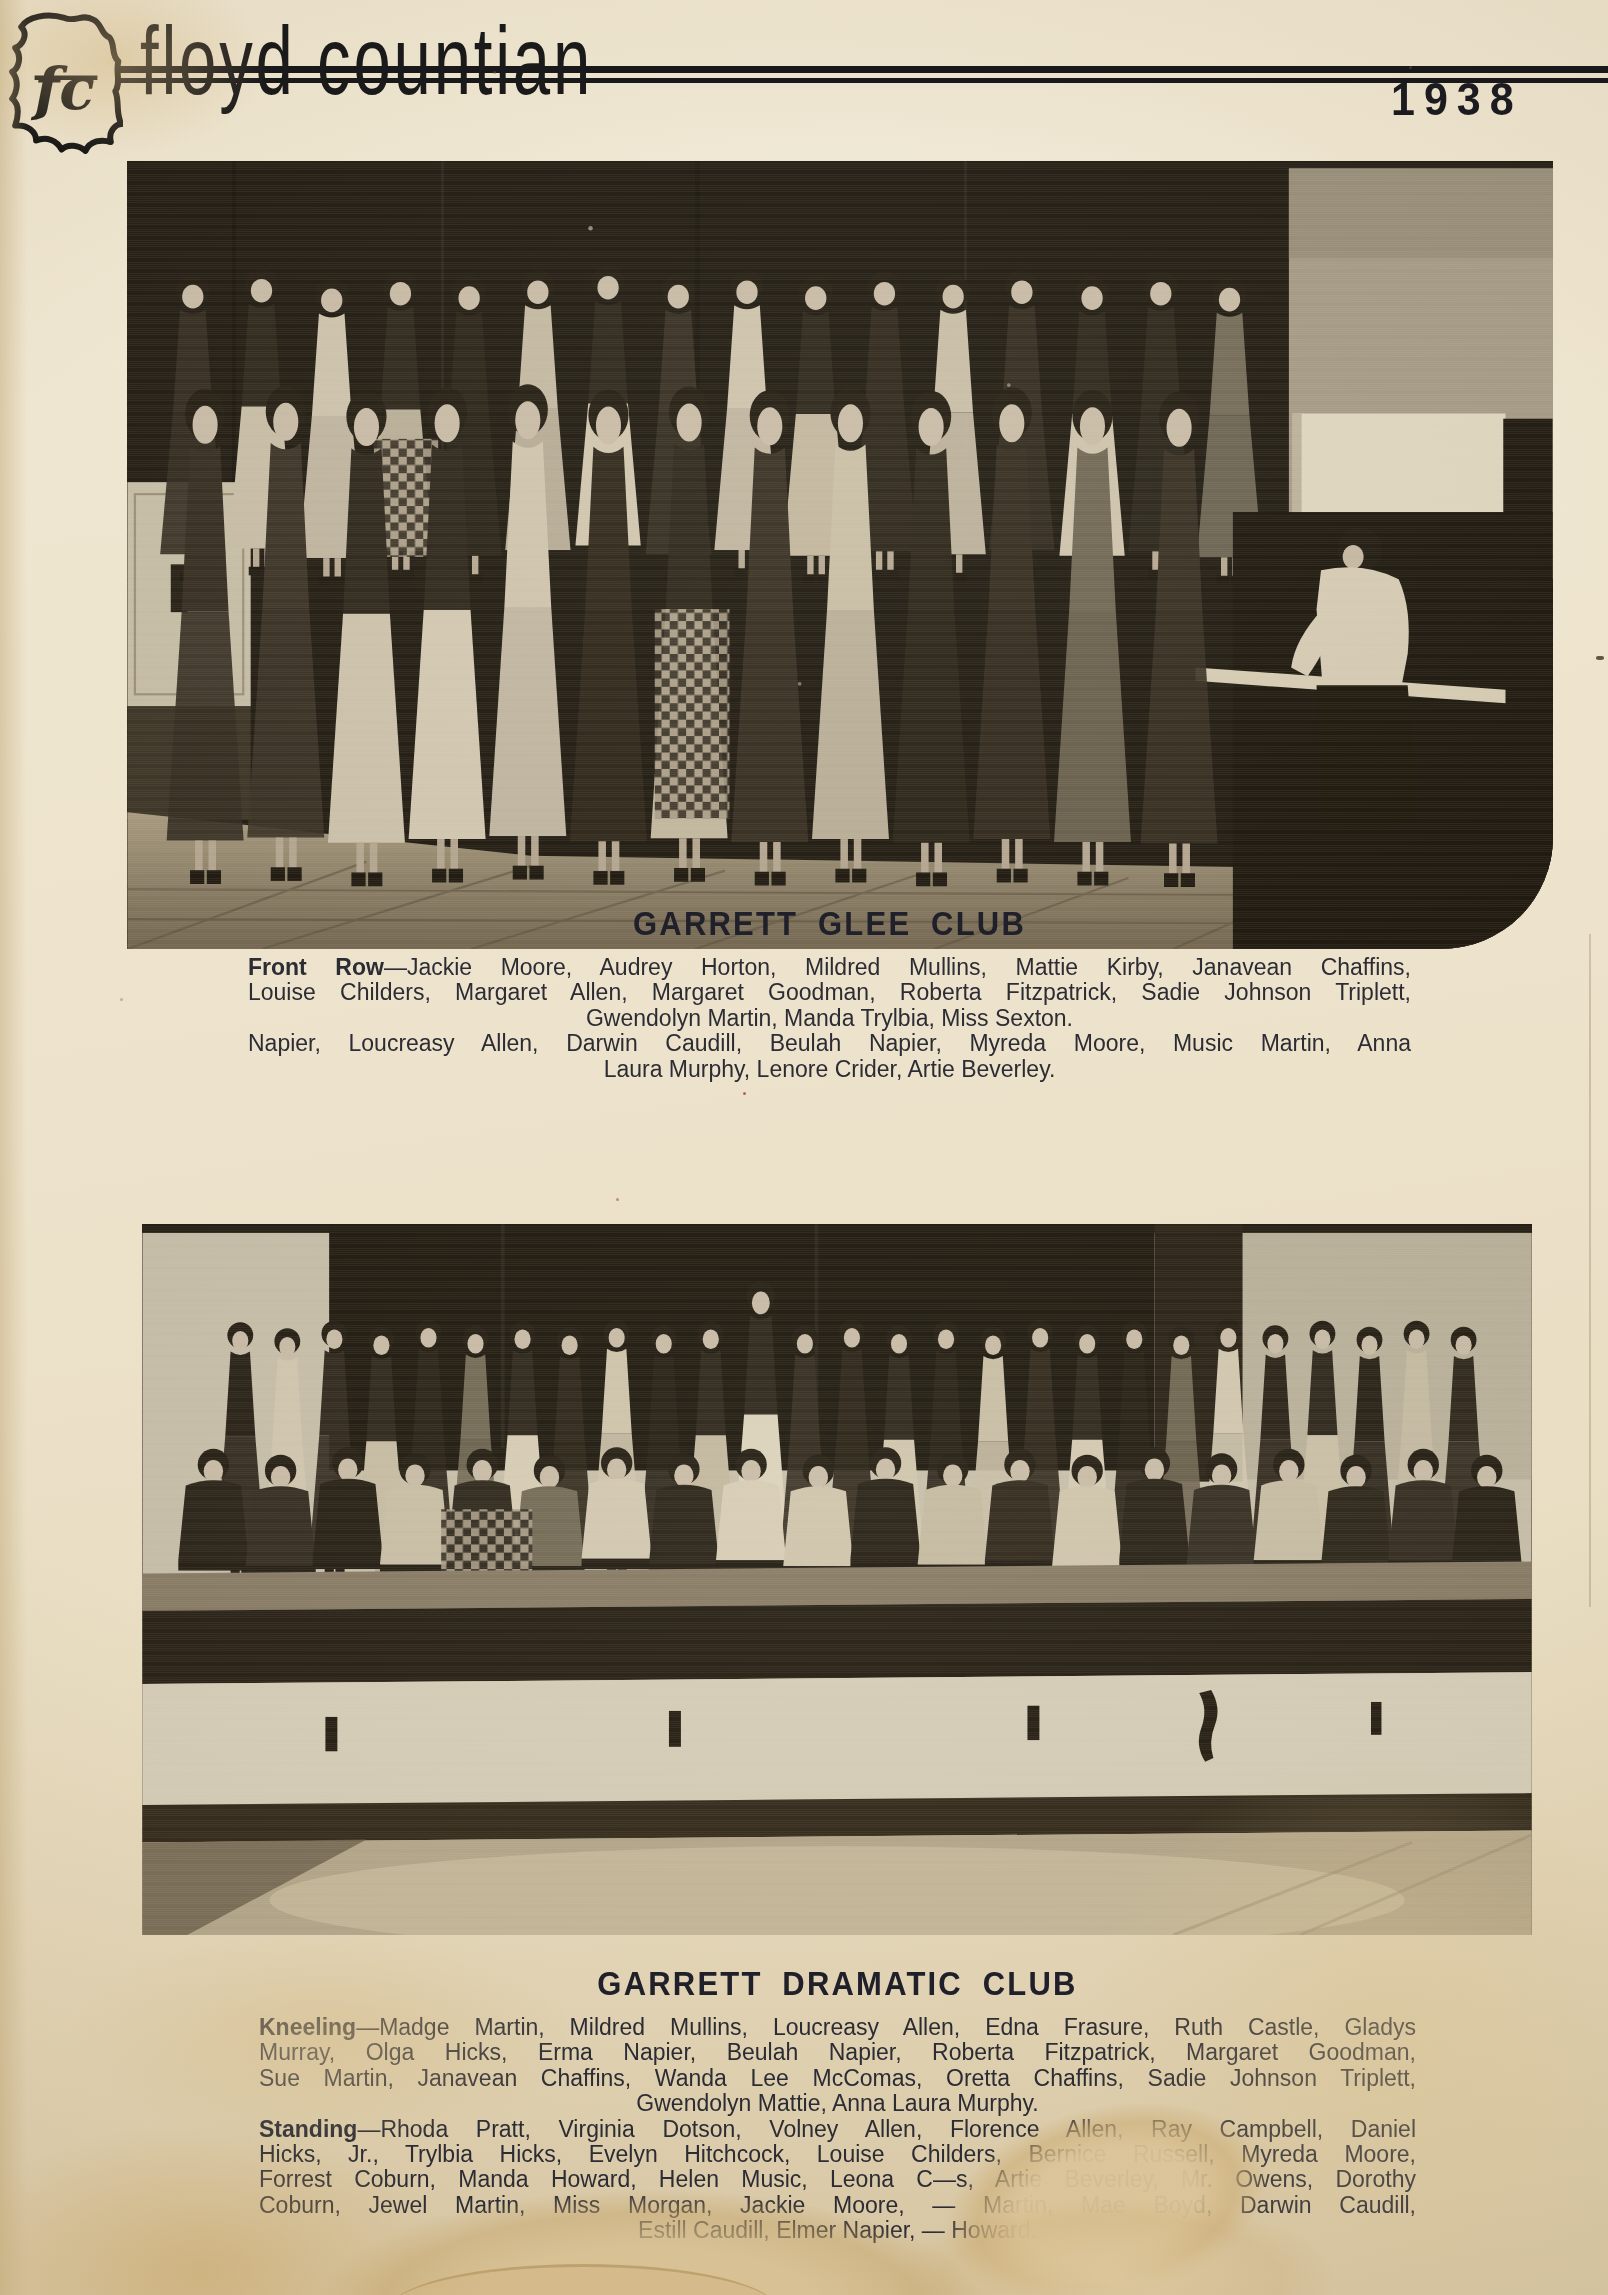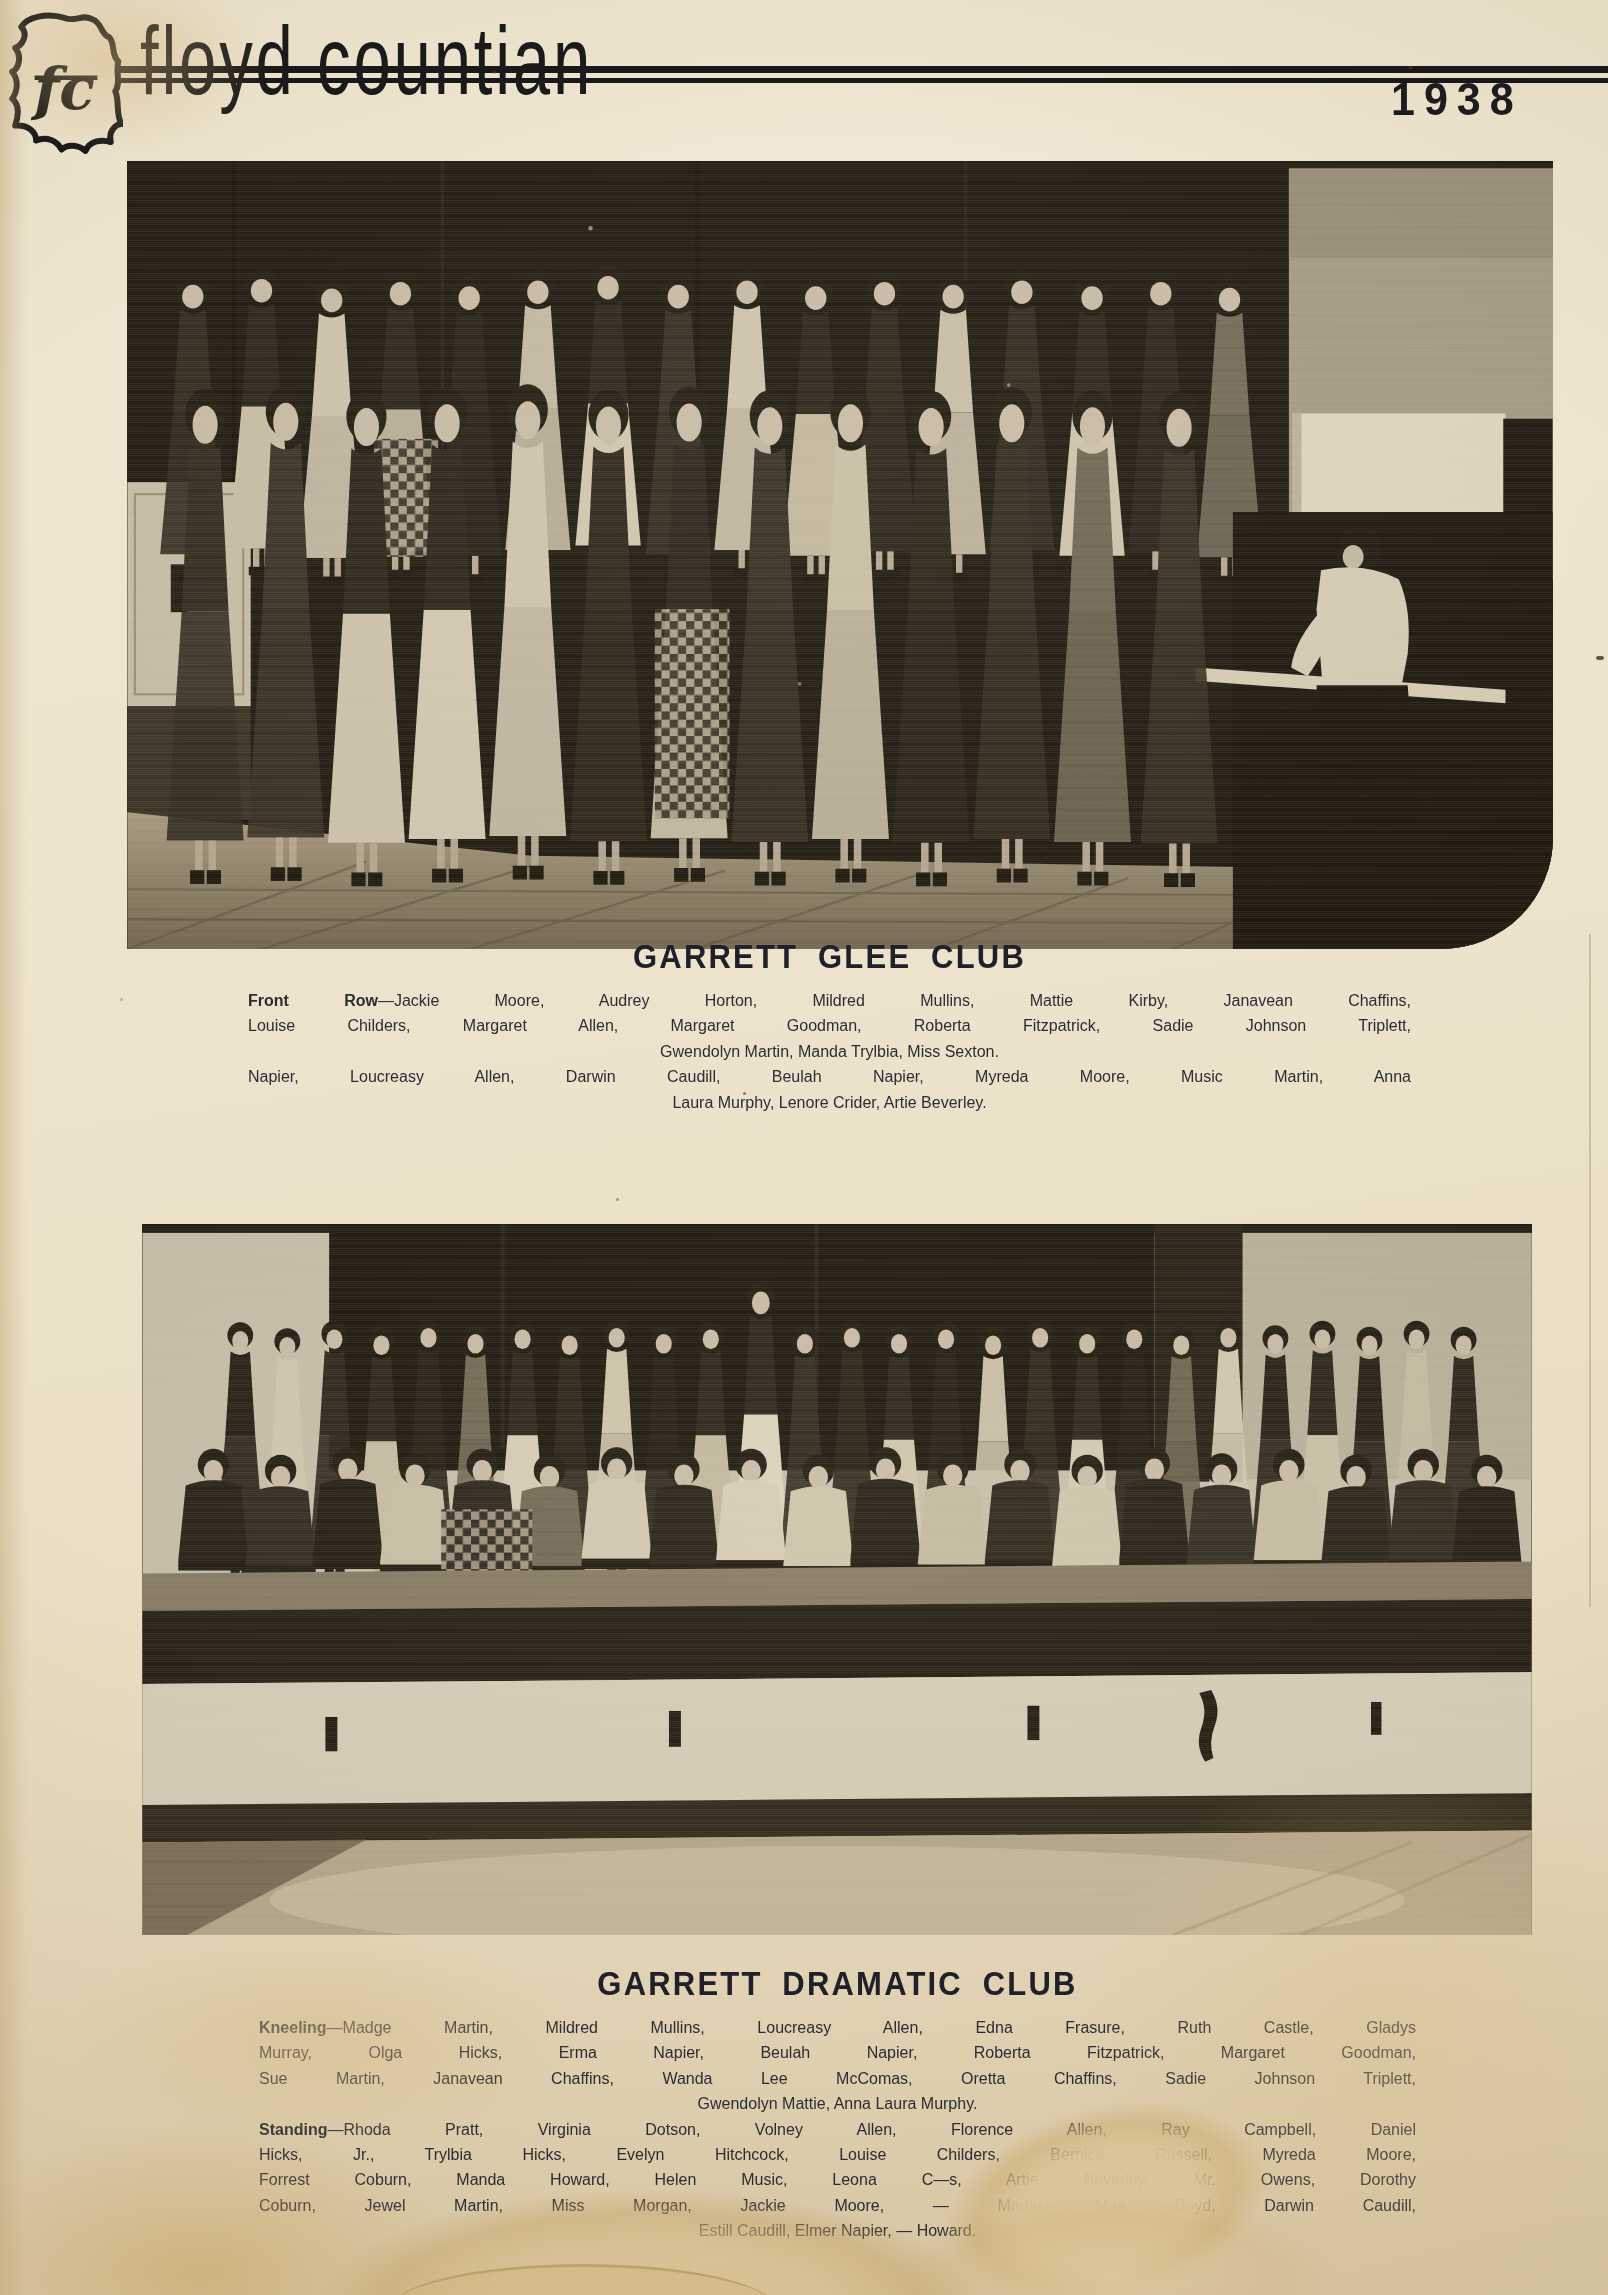--- a/index.html
+++ b/index.html
@@ -33,25 +33,25 @@
       radial-gradient(80% 70% at 50% 40%, rgba(226,201,150,0.10), rgba(150,120,70,0.10));
   }
   .photo1{left:127px; top:161px; width:1426px; height:788px; border-bottom-right-radius:112px;}
   .photo2{left:142px; top:1224px; width:1390px; height:711px;}
   .caption{position:absolute; color:#2c2c34;}
   .cap-title{
     text-align:center; font-weight:700; font-size:31px; color:#20202a;
     letter-spacing:2.2px; word-spacing:9px; margin-bottom:12px;
     transform:scaleY(1.05);
   }
-  .cap-line{font-size:16px; line-height:25.4px; white-space:normal;}
+  .cap-line{font-size:23px; line-height:25.4px; white-space:normal;}
   .jline{text-align:justify; text-align-last:justify;}
   .cline{text-align:center;}
   .lead{font-weight:700;}
-  .caption1{left:248px; top:940px; width:1163px;}
+  .caption1{left:248px; top:907px; width:1163px;}
   .caption2{left:259px; top:1967px; width:1157px;}
   .speck{position:absolute; width:3px; height:3px; border-radius:50%; pointer-events:none;}
 </style>
 </head>
 <body>
 
 <div class="page">
 
   <div class="rule" style="left:117px; right:0; top:66px; height:6.7px;"></div>
   <div class="rule" style="left:117px; right:0; top:78px; height:5.2px;"></div>

